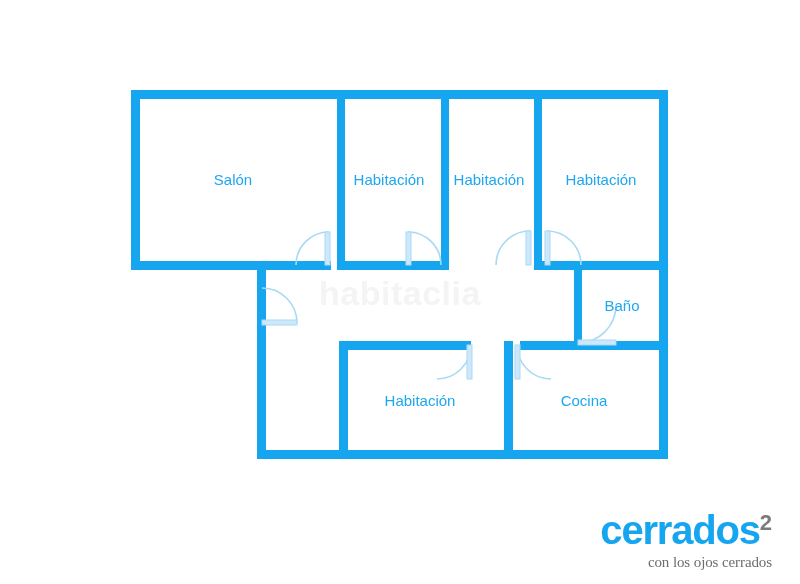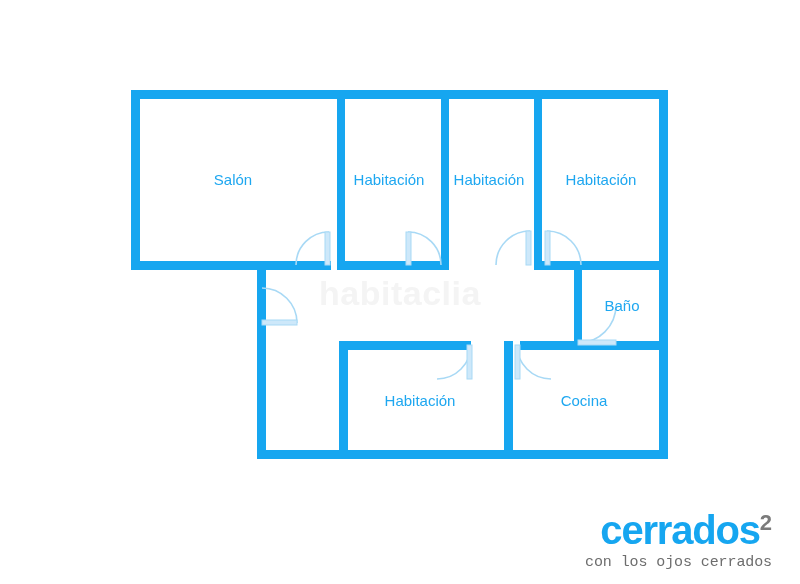--- a/index.html
+++ b/index.html
@@ -55,21 +55,21 @@
     display: block;
   }
   #brand-wordmark .sup {
     font-size: 22px;
     color: #7B7B7B;
     vertical-align: super;
     letter-spacing: 0;
     font-weight: bold;
   }
   #brand-tagline {
-    font-family: Liberation Mono, monospace;
+    font-family: Liberation Serif, serif;
     font-size: 15px;
     color: #6D6D6D;
     display: block;
     margin-top: 5px;
     letter-spacing: -0.1px;
   }
 </style>
 </head>
 <body>
 

